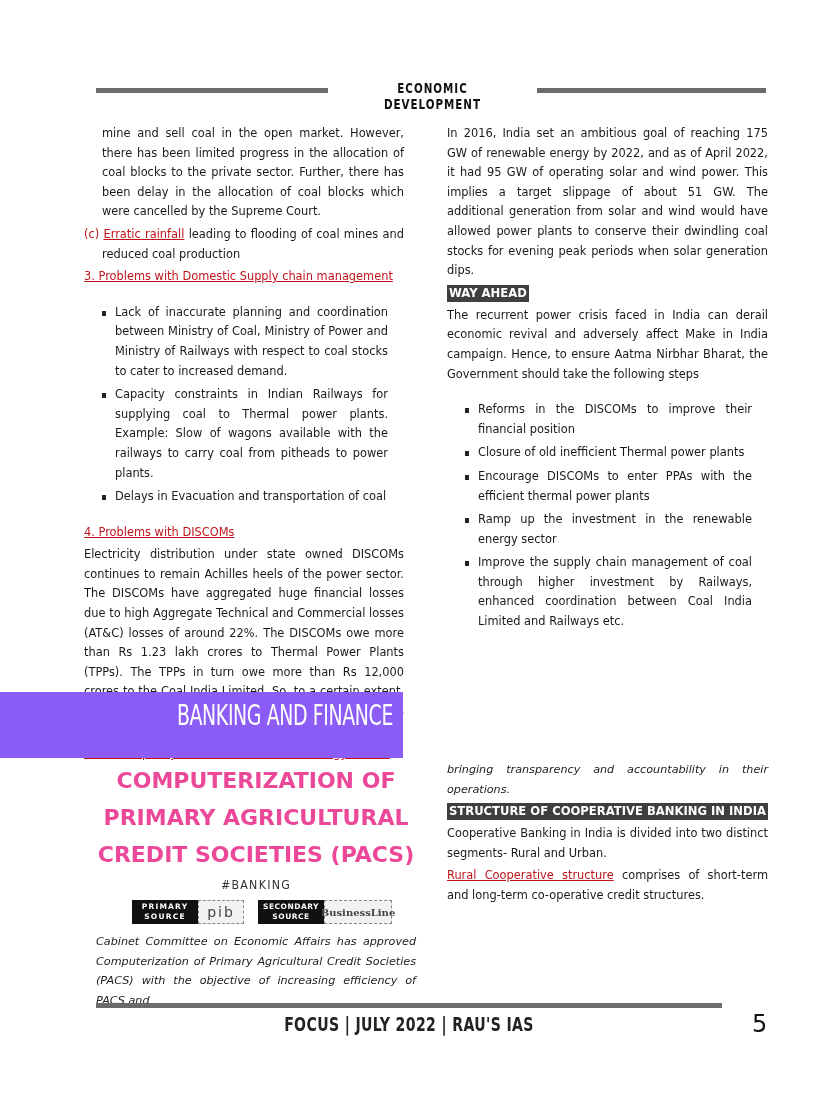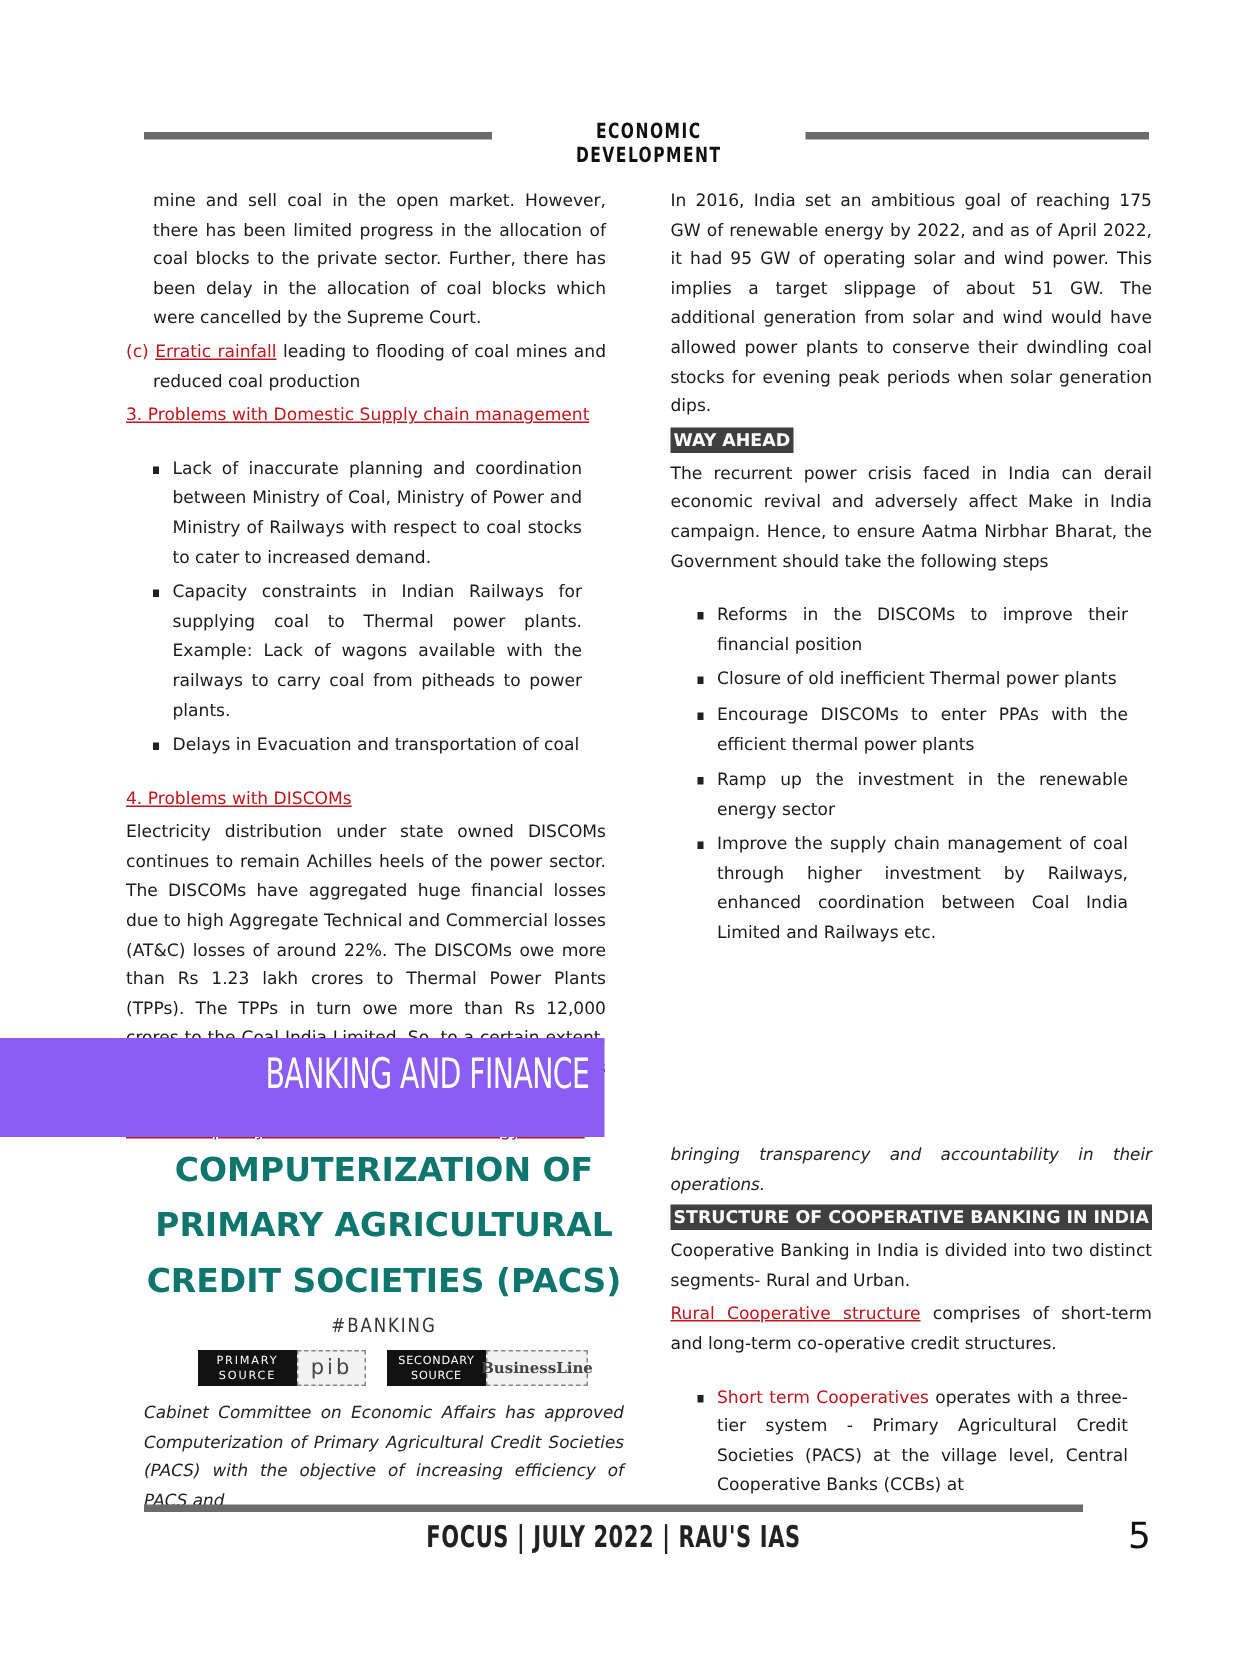--- a/index.html
+++ b/index.html
@@ -28,27 +28,27 @@
   ul.bul li::before { content: ""; position: absolute; left: 2px; top: 8px; width: 4px; height: 5px; background: #222; }
 
   .hl { display: inline-block; background: #3f3f3f; color: #fff; font-weight: bold; padding: 0 2px; line-height: 17px; margin: 1px 0 4px 0; font-size: 11.6px; }
 
   .band { position: absolute; left: 0; top: 692px; width: 403px; height: 66px; background: #8b5cf6; }
   .band-title { position: absolute; right: 10px; top: 7px; color: #fff; font-size: 28px;
                 font-family: "DejaVu Sans Condensed", "DejaVu Sans", sans-serif; font-weight: normal;
                 transform: scaleX(0.75); transform-origin: right center; letter-spacing: -0.5px; white-space: nowrap; }
 
   .art-title { position: absolute; left: 96px; top: 762px; width: 320px; text-align: center;
-               font-weight: bold; font-size: 22px; line-height: 37px; color: #0f766e; }
+               font-weight: bold; font-size: 22px; line-height: 37px; color: #ec4899; }
   .hashtag { position: absolute; left: 96px; top: 877px; width: 320px; text-align: center;
              font-size: 13px; letter-spacing: 1.5px; color: #333; transform: scaleX(0.85); }
 
   .sources { position: absolute; left: 132px; top: 900px; width: 270px; height: 26px; }
   .src { position: absolute; top: 0; height: 24px; display: flex; }
-  .src .blk { background: #111; color: #fff; font-size: 7.5px; line-height: 10px; font-weight: normal;
+  .src .blk { background: #111; color: #fff; font-size: 7.5px; line-height: 10px; font-weight: bold;
               letter-spacing: 1.2px; text-align: center; padding: 2px 4px; }
   .src .lite { border: 1px dashed #888; background: #f2f2f2; color: #444; display: flex; align-items: center; justify-content: center; }
   .src.s1 { left: 0; }
   .src.s1 .blk { width: 58px; }
   .src.s1 .lite { width: 44px; font-size: 14px; letter-spacing: 2px; }
   .src.s2 { left: 126px; }
   .src.s2 .blk { width: 58px; letter-spacing: 0.5px; }
   .src.s2 .lite { width: 66px; font-family: "DejaVu Serif", serif; font-weight: bold; font-size: 10px; }
 
   .intro { position: absolute; left: 96px; top: 932px; width: 320px; font-style: italic; font-size: 11.2px; line-height: 19.6px; text-align: justify; color: #222; }
@@ -71,21 +71,21 @@
 
 <div class="col left">
   <p class="indent">mine and sell coal in the open market. However, there has been limited progress in the allocation of coal blocks to the private sector. Further, there has been delay in the allocation of coal blocks which were cancelled by the Supreme Court.</p>
   <p class="indent" style="text-indent:-18px;">
     <span class="red">(c)</span>
     <span class="ulink">Erratic rainfall</span><span> leading to flooding of coal mines and reduced coal production</span>
   </p>
   <p class="sub ulink">3. Problems with Domestic Supply chain management</p>
   <ul class="bul">
     <li>Lack of inaccurate planning and coordination between Ministry of Coal, Ministry of Power and Ministry of Railways with respect to coal stocks to cater to increased demand.</li>
-    <li>Capacity constraints in Indian Railways for supplying coal to Thermal power plants. Example: Lack of wagons available with the railways to carry coal from pitheads to power plants.</li>
+    <li>Capacity constraints in Indian Railways for supplying coal to Thermal power plants. Example: Slow of wagons available with the railways to carry coal from pitheads to power plants.</li>
     <li>Delays in Evacuation and transportation of coal</li>
   </ul>
   <p class="sub ulink">4. Problems with DISCOMs</p>
   <p>Electricity distribution under state owned DISCOMs continues to remain Achilles heels of the power sector. The DISCOMs have aggregated huge financial losses due to high Aggregate Technical and Commercial losses (AT&amp;C) losses of around 22%. The DISCOMs owe more than Rs 1.23 lakh crores to Thermal Power Plants (TPPs). The TPPs in turn owe more than Rs 12,000 crores to the Coal India Limited. So, to a certain extent, the recent power crisis can also be considered as Payment Crisis.</p>
   <p class="sub ulink">5. Slow capacity addition in renewable energy sector:</p>
 </div>
 
 <div class="col right">
   <p>In 2016, India set an ambitious goal of reaching 175 GW of renewable energy by 2022, and as of April 2022, it had 95 GW of operating solar and wind power. This implies a target slippage of about 51 GW. The additional generation from solar and wind would have allowed power plants to conserve their dwindling coal stocks for evening peak periods when solar generation dips.</p>
   <div><span class="hl">WAY AHEAD</span></div>
@@ -125,20 +125,17 @@
 
 <div class="intro">Cabinet Committee on Economic Affairs has approved Computerization of Primary Agricultural Credit Societies (PACS) with the objective of increasing efficiency of PACS and</div>
 
 <div class="col2">
   <p class="it">bringing transparency and accountability in their operations.</p>
   <div><span class="hl">STRUCTURE OF COOPERATIVE BANKING IN INDIA</span></div>
   <p>Cooperative Banking in India is divided into two distinct segments- Rural and Urban.</p>
   <p>
     <span class="ulink">Rural Cooperative structure</span><span> comprises of short-term and long-term co-operative credit structures.</span>
   </p>
-  <ul class="bul">
-    <li><span class="red">Short term Cooperatives</span><span> operates with a three-tier system - Primary Agricultural Credit Societies (PACS) at the village level, Central Cooperative Banks (CCBs) at</span></li>
-  </ul>
 </div>
 
 <div class="foot-bar"></div>
 <div class="foot-text">FOCUS | JULY 2022 | RAU'S IAS</div>
 <div class="page-num">5</div>
 
 </body></html>

